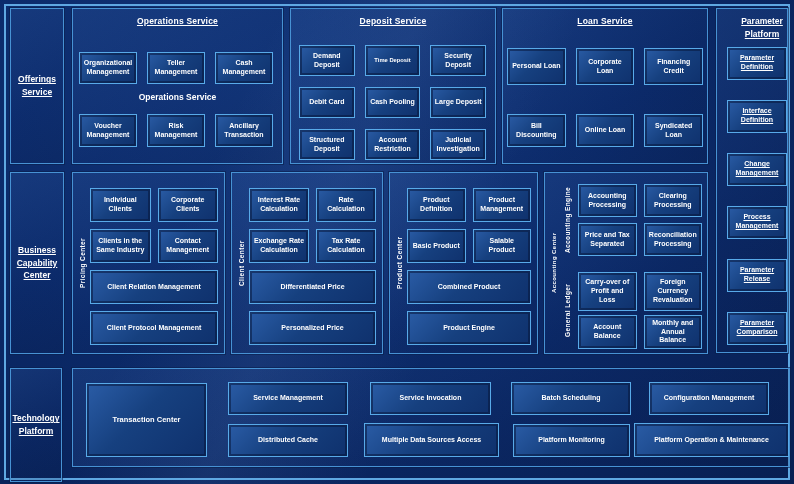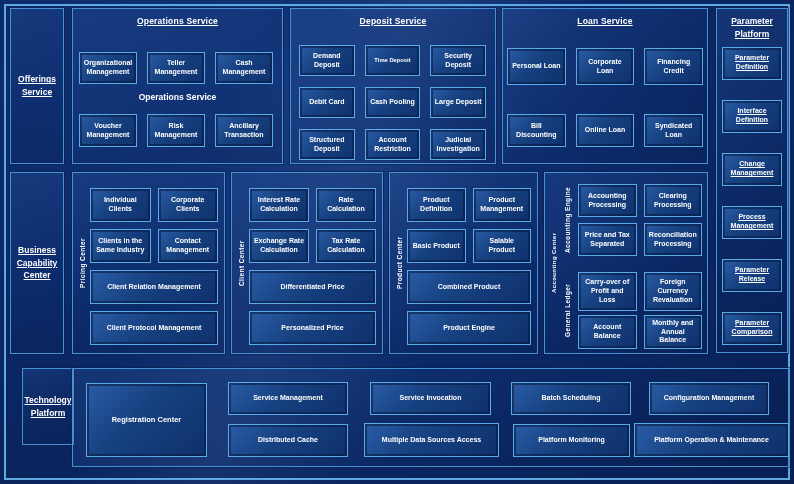--- a/index.html
+++ b/index.html
@@ -34,21 +34,21 @@
   .vlabel {
     position:absolute; top:0; bottom:0; display:flex; align-items:center; justify-content:center;
     writing-mode:vertical-rl; transform:rotate(180deg);
     font-size:6.5px; font-weight:bold; letter-spacing:0.4px; text-align:center; white-space:nowrap;
   }
   
   #offerings   { left:10px;  top:8px; width:54px;  height:156px; }
   #operations  { left:72px;  top:8px; width:211px; height:156px; }
   #deposit     { left:290px; top:8px; width:206px; height:156px; }
   #loan        { left:502px; top:8px; width:206px; height:156px; }
-  #parameter   { left:716px; top:8px; width:72px;  height:345px; display:flex; flex-direction:column; align-items:center; }
+  #parameter   { left:716px; top:8px; width:72px;  height:345px; display:flex; flex-direction:column; align-items:flex-end; }
   .op-row { position:absolute; left:6px; width:194px; display:grid; grid-template-columns:repeat(3,1fr); gap:10px; }
   .op-row1 { top:43px;  height:32px; }
   .op-row2 { top:105px; height:33px; }
   .op-row .box { height:100%; }
   .sec-sub { position:absolute; top:83px; left:0; width:100%; text-align:center; font-size:8.5px; font-weight:bold; }
   .dep-grid { position:absolute; left:8px; top:36px; width:187px; display:grid;
     grid-template-columns:repeat(3,1fr); grid-template-rows:31px 31px 31px; gap:11px 10px; }
   .loan-grid { position:absolute; left:4px; top:39px; width:196px; display:grid;
     grid-template-columns:repeat(3,1fr); grid-template-rows:37px 33px; gap:29px 10px; }
   .param-title { margin-top:6px; width:50px; text-align:center; font-size:8.5px; font-weight:bold; line-height:1.5; }
@@ -67,21 +67,21 @@
   .cc-wide { height:34px; }
   .acct-outer-vlabel { left:3px; width:11px; font-size:6px; }
   .acct-group { position:absolute; left:16px; right:5px; }
   #acct-engine { top:11px; height:72px; }
   #acct-ledger { top:99px; height:77px; }
   .acct-vlabel { left:0; width:13px; }
   .acct-grid { position:absolute; left:17px; right:0; top:0; bottom:0; display:grid; grid-template-columns:1fr 1fr; }
   #acct-engine .acct-grid { grid-template-rows:33px 33px; gap:6px 7px; }
   #acct-ledger .acct-grid { grid-template-rows:39px 34px; gap:4px 7px; }
   
-  #technology { left:10px; top:368px; width:52px; height:77px;margin-left:12px; }
+  #technology { left:10px; top:368px; width:52px; height:114px; }
   #bottom     { left:72px; top:368px; width:718px; height:99px; }
   #bottom .box { position:absolute; }
   #b-reg   { left:13px;  top:14px; width:121px; height:74px; font-size:7.5px; }
   #b-svcm  { left:155px; top:13px; width:120px; height:33px; }
   #b-cache { left:155px; top:55px; width:120px; height:33px; }
   #b-svci  { left:297px; top:13px; width:121px; height:33px; }
   #b-mdsa  { left:291px; top:54px; width:135px; height:34px; }
   #b-batch { left:438px; top:13px; width:120px; height:33px; }
   #b-mon   { left:440px; top:55px; width:117px; height:33px; }
   #b-cfg   { left:576px; top:13px; width:120px; height:33px; }
@@ -223,21 +223,21 @@
         <div class="box">Monthly and Annual Balance</div>
       </div>
     </div>
   </div>
 
   <div class="panel label-panel" id="technology">
     <span>Technology Platform</span>
   </div>
 
   <div class="panel" id="bottom">
-    <div class="box" id="b-reg">Registration Center</div>
+    <div class="box" id="b-reg">Transaction Center</div>
     <div class="box" id="b-svcm">Service Management</div>
     <div class="box" id="b-cache">Distributed Cache</div>
     <div class="box" id="b-svci">Service Invocation</div>
     <div class="box" id="b-mdsa">Multiple Data Sources Access</div>
     <div class="box" id="b-batch">Batch Scheduling</div>
     <div class="box" id="b-mon">Platform Monitoring</div>
     <div class="box" id="b-cfg">Configuration Management</div>
     <div class="box" id="b-opm">Platform Operation &amp; Maintenance</div>
   </div>
 </div>

